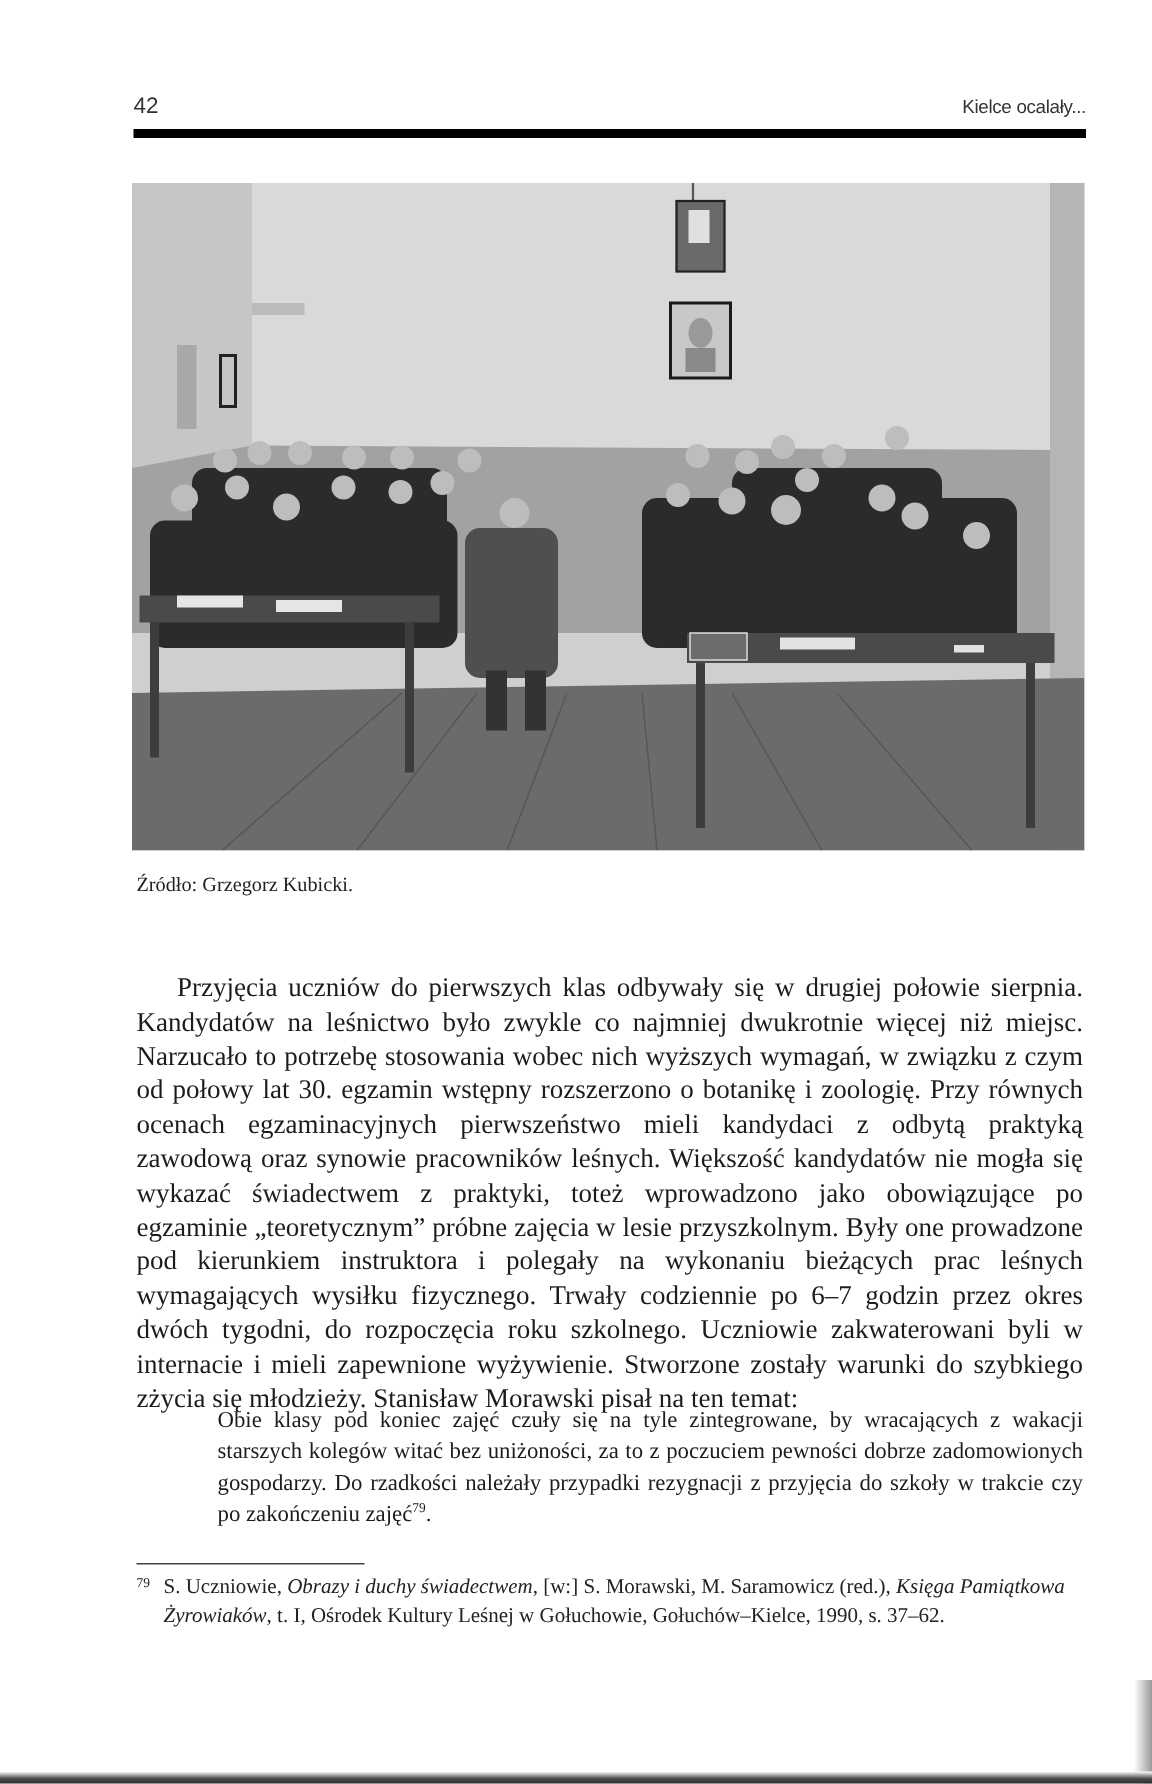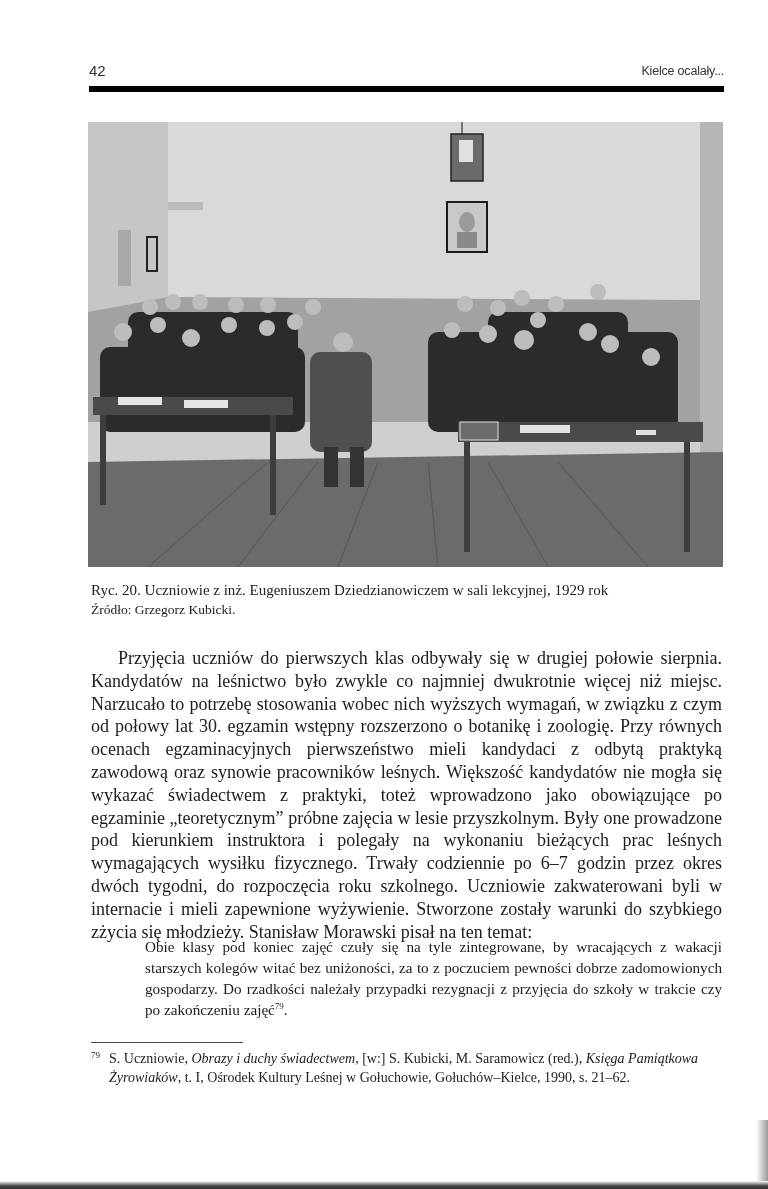--- a/index.html
+++ b/index.html
@@ -155,33 +155,32 @@
     <rect x="370" y="300" width="245" height="20" fill="#4a4a4a"></rect>
     <rect x="376" y="320" width="6" height="110" fill="#3d3d3d"></rect>
     <rect x="596" y="320" width="6" height="110" fill="#3d3d3d"></rect>
     <rect x="372" y="300" width="38" height="18" fill="#6c6c6c" stroke="#ddd" stroke-width="1"></rect>
     <rect x="432" y="303" width="50" height="8" fill="#e2e2e2"></rect>
     <rect x="548" y="308" width="20" height="5" fill="#e2e2e2"></rect>
   </svg>
 </div>
 
 <div class="caption">
-  <div>Ryc. 20. Uczniowie z  inż. Eugeniuszem Dziedzianowiczem w sali lekcyjnej, 1929 rok</div>
   <div class="source">Źródło: Grzegorz Kubicki.</div>
 </div>
 
 <div class="body-text">
   <p>Przyjęcia uczniów do pierwszych klas odbywały się w drugiej połowie sierpnia. Kandydatów na leśnictwo było zwykle co najmniej dwukrotnie więcej niż miejsc. Narzucało to potrzebę stosowania wobec nich wyższych wymagań, w związku z czym od połowy lat 30. egzamin wstępny rozszerzono o botanikę i zoologię. Przy równych ocenach egzaminacyjnych pierwszeństwo mieli kandydaci z odbytą praktyką zawodową oraz synowie pracowników leśnych. Większość kandydatów nie mogła się wykazać świadectwem z praktyki, toteż wprowadzono jako obowiązujące po egzaminie „teoretycznym” próbne zajęcia w lesie przyszkolnym. Były one prowadzone pod kierunkiem instruktora i polegały na wykonaniu bieżących prac leśnych wymagających wysiłku fizycznego. Trwały codziennie po 6–7 godzin przez okres dwóch tygodni, do rozpoczęcia roku szkolnego. Uczniowie zakwaterowani byli w internacie i mieli zapewnione wyżywienie. Stworzone zostały warunki do szybkiego zżycia się młodzieży. Stanisław Morawski pisał na ten temat:</p>
 </div>
 
 <div class="quote">
   <span>Obie klasy pod koniec zajęć czuły się na tyle zintegrowane, by wracających z wakacji starszych kolegów witać bez uniżoności, za to z poczuciem pewności dobrze zadomowionych gospodarzy. Do rzadkości należały przypadki rezygnacji z przyjęcia do szkoły w trakcie czy po zakończeniu zajęć</span><sup>79</sup><span>.</span>
 </div>
 
 <div class="fn-rule"></div>
 
 <div class="footnote">
   <span class="fn-mark">79</span>
-  <span>S. Uczniowie, </span><i>Obrazy i duchy świadectwem</i><span>, [w:] S. Kubicki, M. Saramowicz (red.), </span><i>Księga Pamiątkowa Żyrowiaków</i><span>, t. I, Ośrodek Kultury Leśnej w Gołuchowie, Gołuchów–Kielce, 1990, s. 21–62.</span>
+  <span>S. Uczniowie, </span><i>Obrazy i duchy świadectwem</i><span>, [w:] S. Morawski, M. Saramowicz (red.), </span><i>Księga Pamiątkowa Żyrowiaków</i><span>, t. I, Ośrodek Kultury Leśnej w Gołuchowie, Gołuchów–Kielce, 1990, s. 37–62.</span>
 </div>
 
 <div class="right-edge"></div>
 <div class="bottom-edge"></div>
 
 </body></html>

